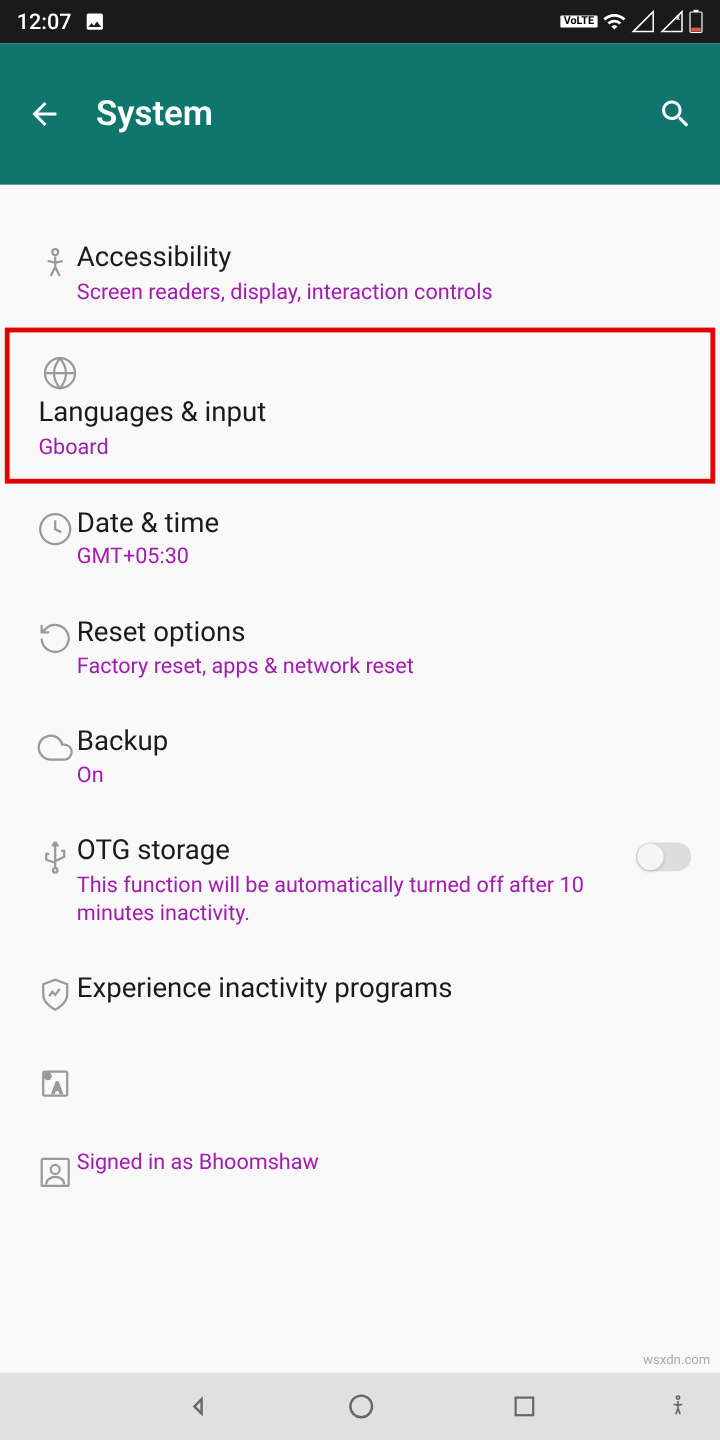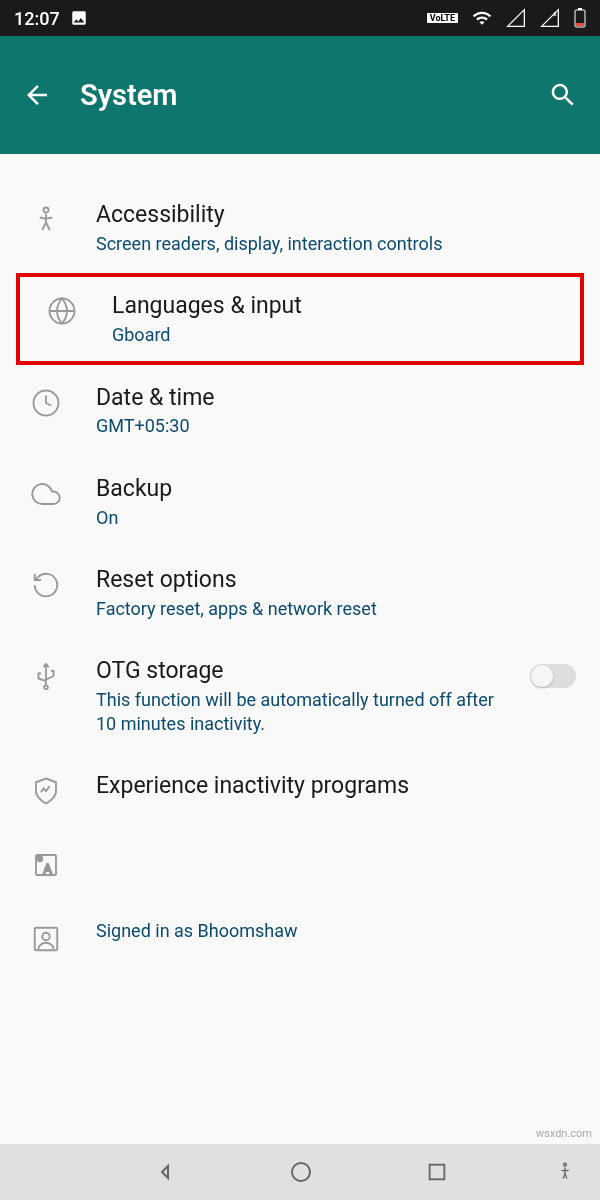--- a/index.html
+++ b/index.html
@@ -16,40 +16,39 @@
       background: #1a1a1a;
       color: #fff;
       display: flex;
       align-items: center;
       justify-content: space-between;
       padding: 0 14px;
       font-size: 18px;
       font-weight: 500;
     }
     .status-left { display: flex; align-items: center; gap: 10px; }
-    .status-right { display: flex; align-items: center; gap: 14px; }
+    .status-right { display: flex; align-items: center; gap: 4px; }
     .status-icon { display: inline-flex; align-items: center; }
     .app-bar {
       height: 118px;
       background: #0f766e;
       display: flex;
       align-items: center;
       padding: 0 22px;
       gap: 28px;
     }
     .back-arrow { color: #fff; display: flex; align-items: center; cursor: pointer; }
     .app-title { color: #fff; font-size: 29px; font-weight: 600; flex: 1; }
     .search-btn { color: #fff; cursor: pointer; display: flex; }
     .content { background: #f9f9f9; padding-top: 28px; }
     .setting-item {
       display: flex;
       align-items: flex-start;
       padding: 18px 24px 18px 28px;
       cursor: pointer;
-      gap: 32px;
       position: relative;
     }
     .setting-icon {
       width: 36px;
       height: 36px;
       display: flex;
       align-items: center;
       justify-content: center;
       color: #999;
       flex-shrink: 0;
@@ -58,27 +57,28 @@
     .setting-text { flex: 1; }
     .setting-title {
       font-size: 23px;
       color: #1a1a1a;
       font-weight: 400;
       line-height: 1.3;
       margin-bottom: 2px;
     }
     .setting-subtitle {
       font-size: 18px;
-      color: #0c4a6e;
+      color: #a21caf;
       line-height: 1.3;
     }
     .highlighted {
       border: 4px solid #e30000;
-      margin: 0 16px;
+      margin: 0 4px;
       padding: 14px 20px 14px 24px;
+      flex-direction: column;
     }
     .toggle {
       width: 46px;
       height: 24px;
       background: #ddd;
       border-radius: 12px;
       position: relative;
       margin-top: 8px;
       flex-shrink: 0;
     }
@@ -211,39 +211,39 @@
     </div>
     <div class="setting-text">
       <div class="setting-title">Date &amp; time</div>
       <div class="setting-subtitle">GMT+05:30</div>
     </div>
   </div>
 
   <div class="setting-item">
     <div class="setting-icon">
       <svg width="30" height="30" viewBox="0 0 24 24" fill="none" stroke="#999" stroke-width="1.5">
+          <path d="M3 12a9 9 0 1 0 2.6-6.3L3 8"></path>
+          <path d="M3 3v5h5"></path>
+        </svg>
+    </div>
+    <div class="setting-text">
+      <div class="setting-title">Reset options</div>
+      <div class="setting-subtitle">Factory reset, apps &amp; network reset</div>
+    </div>
+  </div>
+
+  <div class="setting-item">
+    <div class="setting-icon">
+      <svg width="30" height="30" viewBox="0 0 24 24" fill="none" stroke="#999" stroke-width="1.5">
           <path d="M18 10h-1.26A8 8 0 1 0 9 20h9a5 5 0 0 0 0-10z"></path>
         </svg>
     </div>
     <div class="setting-text">
       <div class="setting-title">Backup</div>
       <div class="setting-subtitle">On</div>
-    </div>
-  </div>
-
-  <div class="setting-item">
-    <div class="setting-icon">
-      <svg width="30" height="30" viewBox="0 0 24 24" fill="none" stroke="#999" stroke-width="1.5">
-          <path d="M3 12a9 9 0 1 0 2.6-6.3L3 8"></path>
-          <path d="M3 3v5h5"></path>
-        </svg>
-    </div>
-    <div class="setting-text">
-      <div class="setting-title">Reset options</div>
-      <div class="setting-subtitle">Factory reset, apps &amp; network reset</div>
     </div>
   </div>
 
   <div class="setting-item">
     <div class="setting-icon">
       <svg width="30" height="30" viewBox="0 0 24 24" fill="none" stroke="#999" stroke-width="1.5">
           <path d="M12 2v18M12 2l-2 3m2-3l2 3M8 10h-2v4l6 2M16 8h2v4l-6 3"></path>
           <circle cx="12" cy="21" r="1.5"></circle>
         </svg>
     </div>

